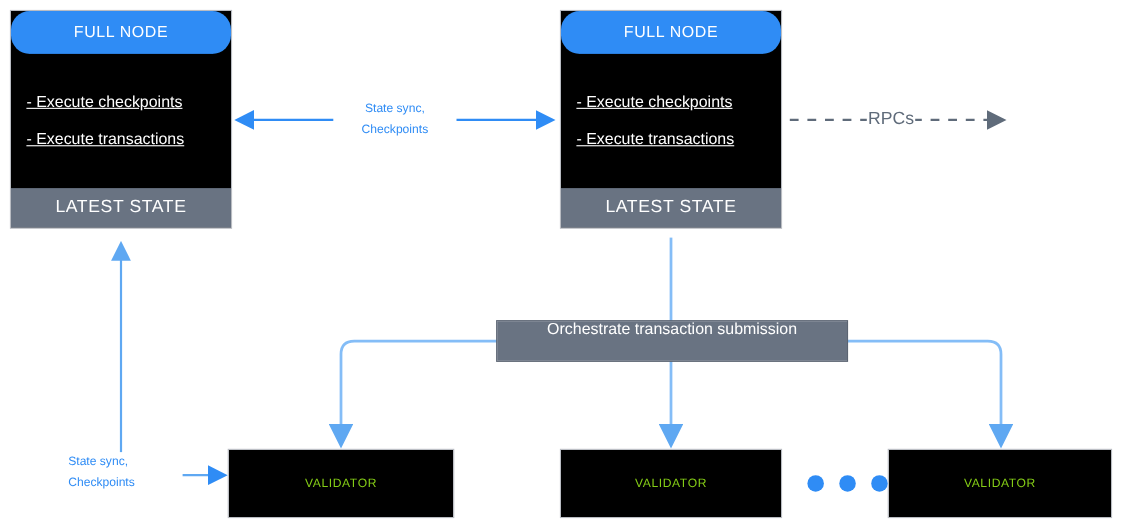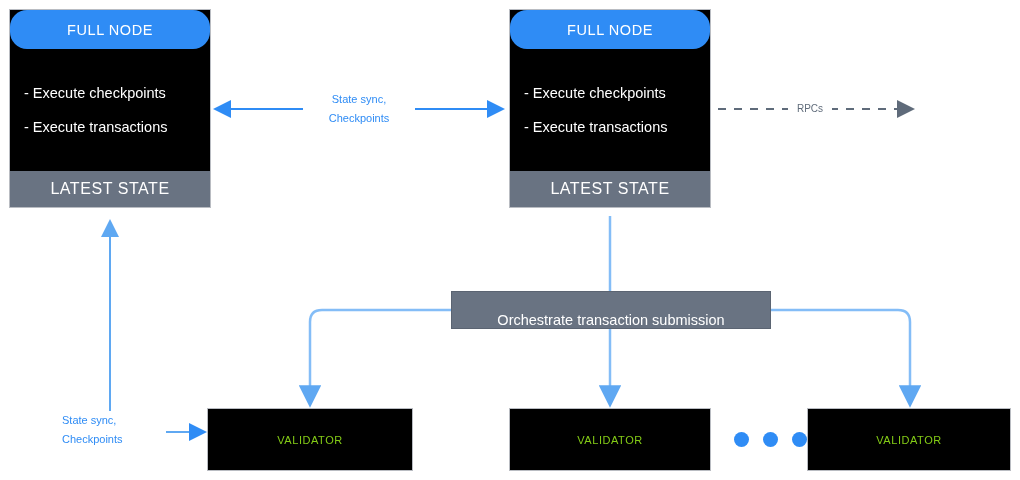--- a/index.html
+++ b/index.html
@@ -54,20 +54,21 @@
     flex-direction: column;
     justify-content: center;
     gap: 18px;
     padding: 0 14px;
     box-sizing: border-box;
   }
   .node-body .bullet {
     font-size: 14.5px;
     color: #ffffff;
     white-space: nowrap;
+    text-decoration: underline;
   }
   .node-footer {
     height: 36px;
     background: #697382;
     color: #ffffff;
     font-size: 16px;
     letter-spacing: 0.55px;
     display: flex;
     align-items: center;
     justify-content: center;
@@ -89,21 +90,21 @@
 
   
   .orchestrator {
     position: absolute;
     box-sizing: border-box;
     background: #697382;
     outline: 1px solid #5b6472;
     color: #ffffff;
     font-size: 14.5px;
     display: flex;
-    align-items: flex-end;
+    align-items: flex-start;
     justify-content: center;
     z-index: 4;
   }
 
   
   .edge-label {
     position: absolute;
     color: #2f8cf5;
     font-size: 11px;
     line-height: 19px;
@@ -199,21 +200,21 @@
       <span class="bullet">- Execute transactions</span>
     </div>
     <div class="node-footer">LATEST STATE</div>
   </div>
 
   <div class="edge-label center" style="left:303px; top:90px; width:112px;">
     <div>State sync,</div>
     <div>Checkpoints</div>
   </div>
 
-  <div class="edge-label center" style="left:788px; top:99px; width:44px; color:#5f6b7a; font-size:10px; line-height:19px;">
+  <div class="edge-label center" style="left:788px; top:99px; width:44px; color:#5f6b7a; font-size:16px; line-height:19px;">
     <span>RPCs</span>
   </div>
 
   <div class="orchestrator" style="left:452px; top:292px; width:318px; height:36px;">
     <span>Orchestrate transaction submission</span>
   </div>
 
   <div class="edge-label left" style="left:62px; top:411px; width:104px;">
     <div>State sync,</div>
     <div>Checkpoints</div>

